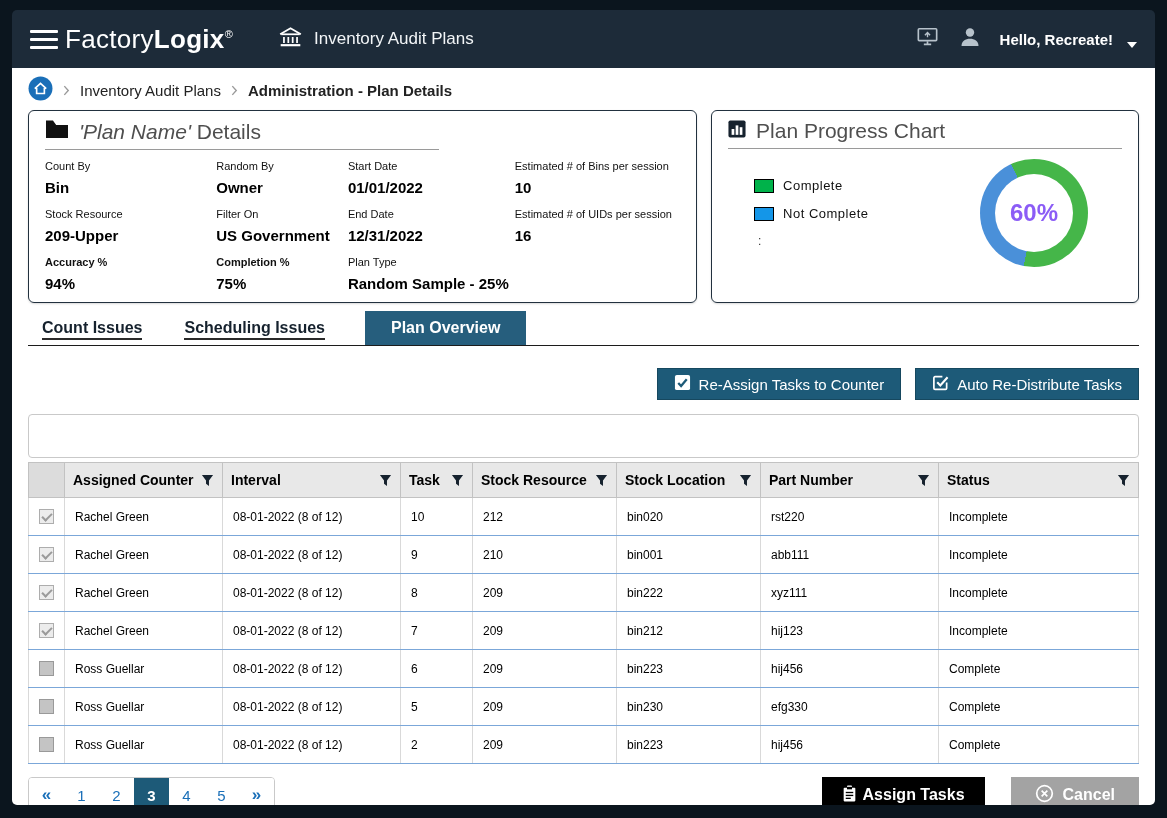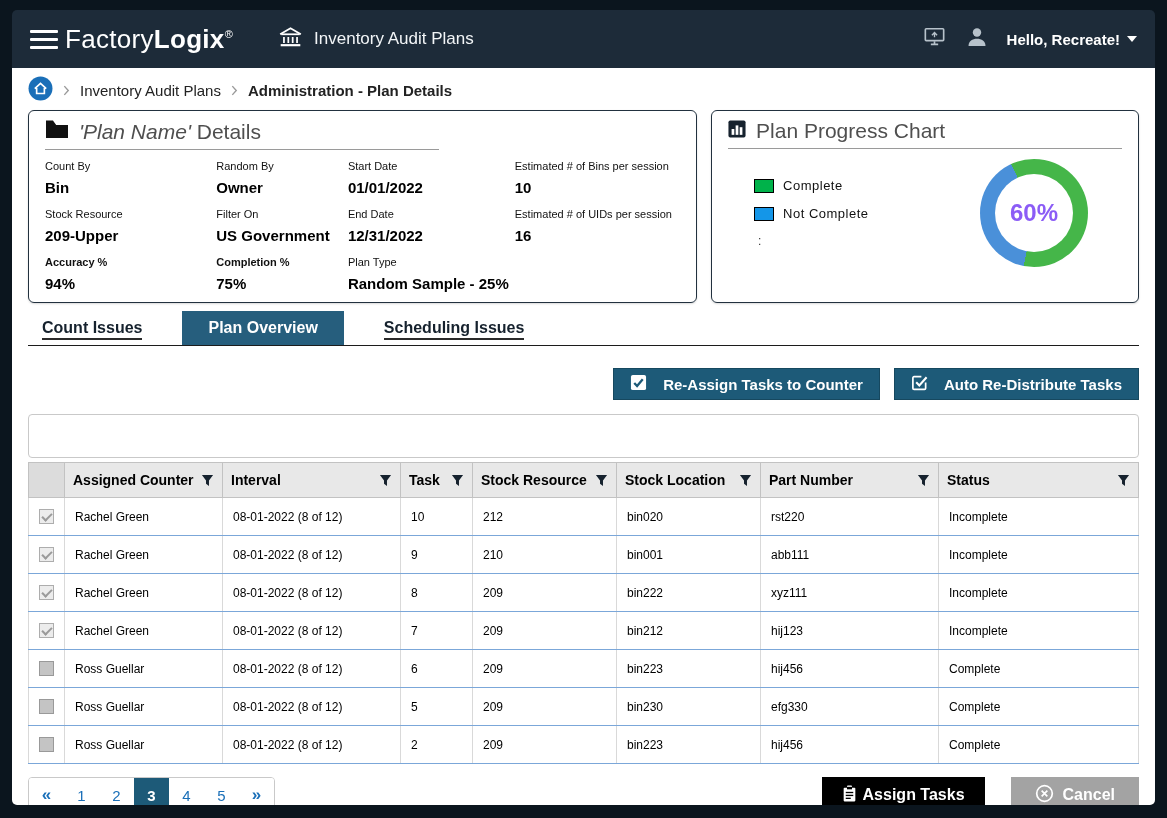--- a/index.html
+++ b/index.html
@@ -9,21 +9,21 @@
   
   .topbar{height:58px;background:#1d2b39;display:flex;align-items:center;padding:0 18px;color:#fff;border-radius:5px 5px 0 0;flex:0 0 auto}
   .hamburger{width:28px;display:flex;flex-direction:column;gap:5px;cursor:pointer}
   .hamburger span{height:3px;background:#fff;border-radius:1px}
   .brand{margin-left:7px;font-size:26px;letter-spacing:.3px;white-space:nowrap}
   .brand .b{font-weight:bold}
   .brand sup{font-size:11px}
   .title-group{display:flex;align-items:center;gap:10px;margin-left:44px}
   .page-title{font-size:17px;color:#f2f5f7}
   .topbar-right{margin-left:auto;display:flex;align-items:center;gap:18px}
-  .greeting{font-size:15px;font-weight:bold;display:flex;align-items:center;gap:7px}
+  .greeting{font-size:15px;font-weight:bold;display:flex;align-items:flex-end;gap:14px}
   .caret{width:0;height:0;border-left:5px solid transparent;border-right:5px solid transparent;border-top:6px solid #fff}
 
   
   .content{flex:1;background:#fff;border-radius:0 0 5px 5px;padding:8px 16px 10px;display:flex;flex-direction:column;overflow:hidden}
 
   .breadcrumb{height:32px;display:flex;align-items:center;gap:10px;font-size:15px;color:#222;margin-bottom:4px}
   .breadcrumb .bold{font-weight:bold}
   .chev{display:block}
 
   
@@ -51,21 +51,21 @@
 
   
   .tabs{display:flex;align-items:flex-end;gap:38px;margin-top:8px;border-bottom:1px solid #1c1c1c;padding-left:12px;flex:0 0 auto}
   .tab{font-size:16px;font-weight:bold;color:#16222e;padding:8px 2px;cursor:pointer}
   .tab .tlbl{padding-bottom:2px;border-bottom:2px solid #2a2a2a}
   .tab.active{background:#265e7d;color:#fff;padding:8px 26px;margin-bottom:0}
   .tab.active .tlbl{border-bottom:none}
 
   
   .actions{display:flex;justify-content:flex-end;gap:14px;margin-top:22px}
-  .btn-teal{display:flex;align-items:center;gap:16px;background:#1d5a78;color:#fff;font-weight:bold;font-size:15px;padding:12px 16px;height:32px;border:1px solid #16485f;cursor:pointer;font-family:inherit}
+  .btn-teal{display:flex;align-items:center;gap:8px;background:#1d5a78;color:#fff;font-weight:normal;font-size:15px;padding:12px 16px;height:32px;border:1px solid #16485f;cursor:pointer;font-family:inherit}
 
   .toolbar-empty{margin-top:14px;height:44px;border:1px solid #c9c9c9;border-radius:4px;flex:0 0 auto}
 
   
   table{width:100%;border-collapse:collapse;table-layout:fixed;margin-top:4px}
   thead th{background:#e8e8e8;height:35px;border:1px solid #c2c2c2;padding:0 8px;font-size:14px;text-align:left;vertical-align:middle}
   thead th.cb-col{background:#dcdcdc}
   .th-inner{display:flex;align-items:center;justify-content:space-between;gap:6px}
   .funnel{flex:0 0 auto;cursor:pointer;display:flex}
   tbody td{height:38px;padding:0 10px;font-size:12px;color:#000;border-left:1px solid #d9d9d9;border-right:1px solid #d9d9d9;border-bottom:1px solid #7ba7d9;vertical-align:middle;background:#fff}
@@ -237,22 +237,22 @@
           <div class="donut-wrap">
             <div class="donut" style="background: conic-gradient(from 335deg, rgb(69, 182, 73) 0deg, rgb(69, 182, 73) 60%, rgb(74, 144, 217) 60%, rgb(74, 144, 217) 100%);"></div>
             <div class="donut-hole">60%</div>
           </div>
         </div>
       </section>
     </div>
 
     <div class="tabs">
       <div class="tab"><span class="tlbl">Count Issues</span></div>
+      <div class="tab"><span class="tlbl">Scheduling Issues</span></div>
       <div class="tab active"><span class="tlbl">Plan Overview</span></div>
-      <div class="tab"><span class="tlbl">Scheduling Issues</span></div>
     </div>
 
     <div class="actions">
       <button class="btn-teal">
         <span>
           <svg viewBox="0 0 18 18" width="17" height="17">
             <rect x="1" y="1" width="16" height="16" rx="2" fill="#fff"></rect>
             <path d="M4.5 9.5 l3 3.2 L13.5 5.5" stroke="#1d5a78" stroke-width="2.4" fill="none"></path>
           </svg>
         </span>

